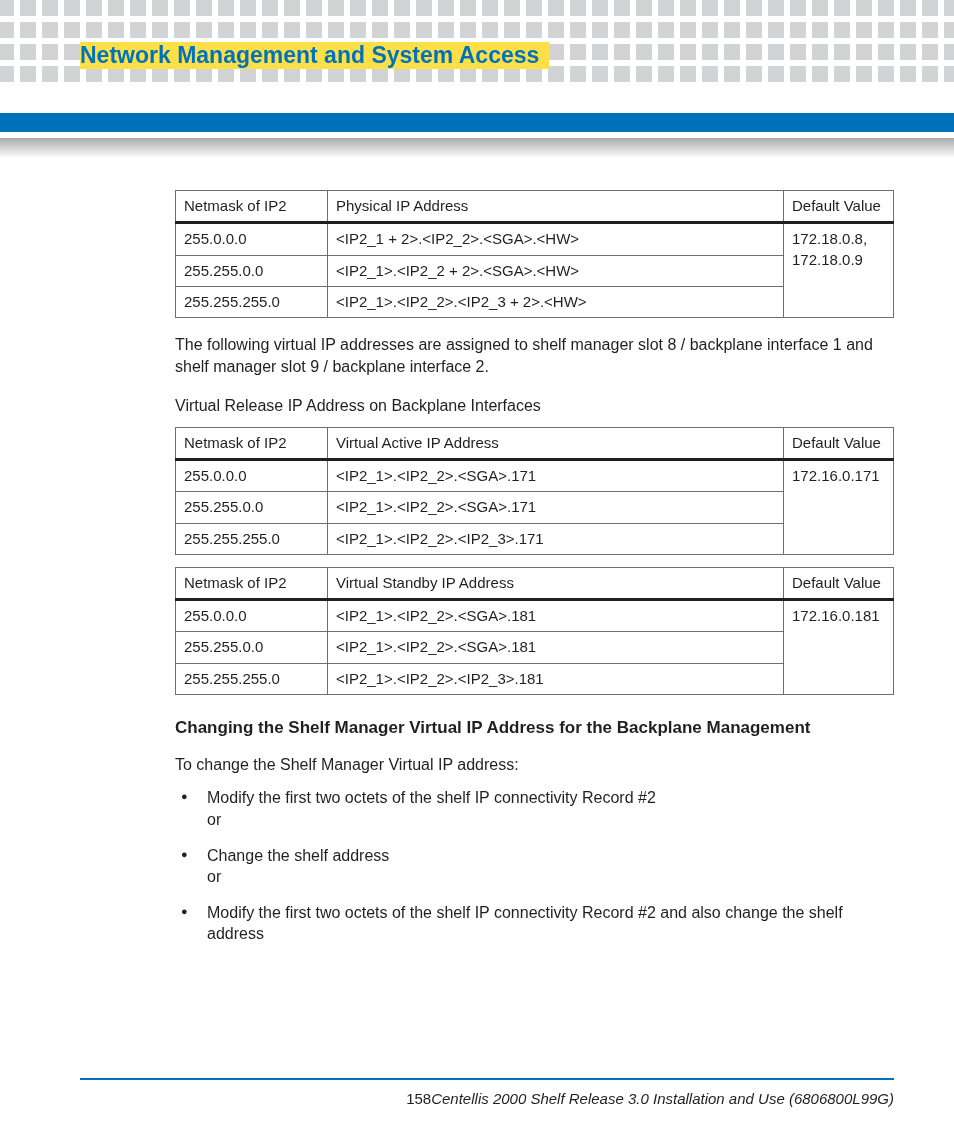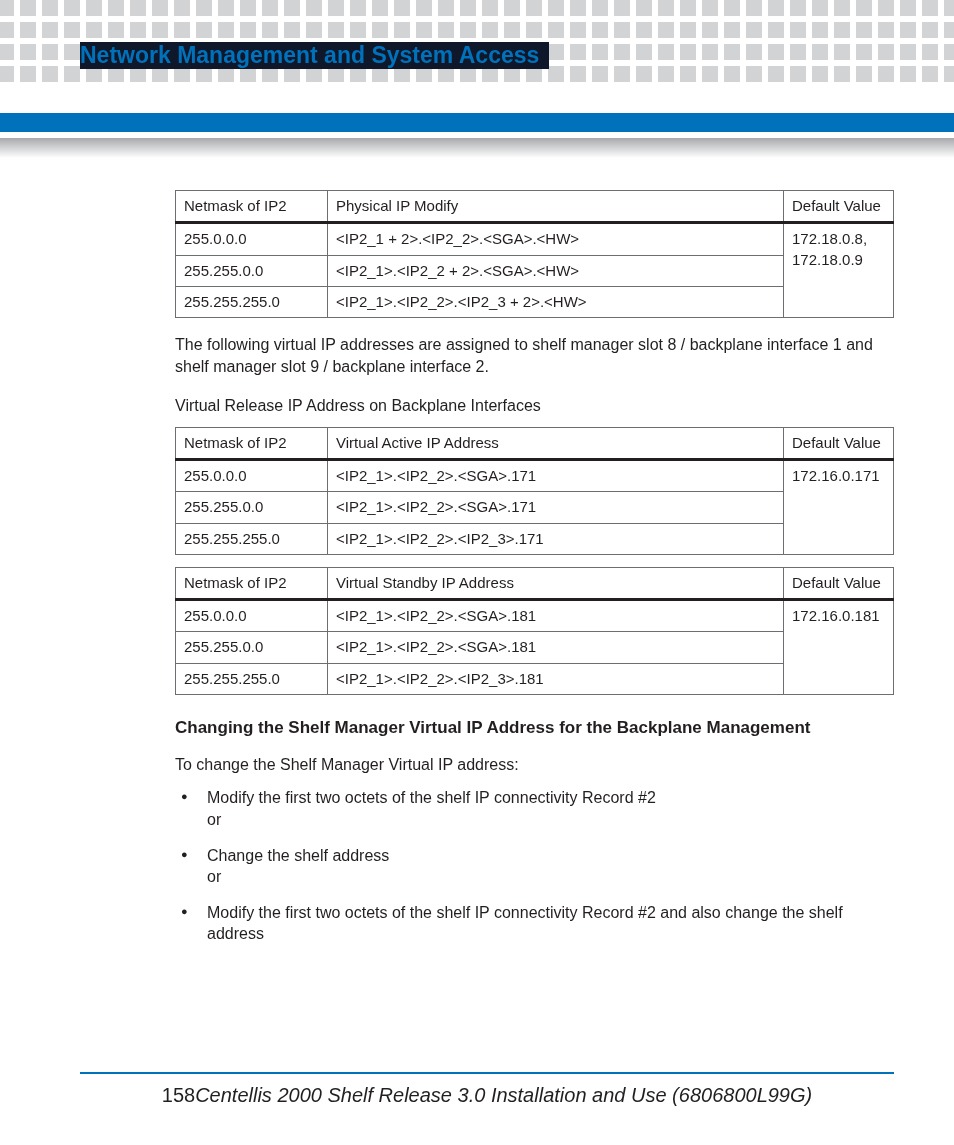--- a/index.html
+++ b/index.html
@@ -29,21 +29,21 @@
     background: #d1d3d4;
     flex-shrink: 0;
   }
   .header-title {
     position: absolute;
     top: 42px;
     left: 80px;
     font-size: 23px;
     font-weight: 700;
     color: #0072bc;
-    background: #0f172a;
+    background: #fde047;
     padding: 0 10px 0 0;
     z-index: 2;
   }
   .blue-bar {
     position: absolute;
     top: 113px;
     left: 0; right: 0;
     height: 19px;
     background: #0072bc;
   }
@@ -116,23 +116,23 @@
     top: 2px;
     font-size: 11px;
   }
   .footer {
     position: absolute;
     bottom: 38px;
     left: 80px;
     right: 60px;
     border-top: 2px solid #0072bc;
     padding-top: 10px;
-    font-size: 20px;
+    font-size: 15px;
     display: flex;
-    justify-content: center;
+    justify-content: flex-end;
   }
   .footer-right { font-style: italic; }
 </style>
 </head>
 <body>
 
 <div class="header-decor">
   <div class="sq-row">
       <div class="sq"></div>
       <div class="sq"></div>
@@ -322,21 +322,21 @@
 <div class="header-title">Network Management and System Access</div>
 <div class="blue-bar"></div>
 <div class="gradient-bar"></div>
 
 <div class="content">
 
   <table class="data">
     <thead>
         <tr>
       <th class="col-netmask">Netmask of IP2</th>
-      <th class="col-addr">Physical IP Modify</th>
+      <th class="col-addr">Physical IP Address</th>
       <th class="col-default">Default Value</th>
     </tr>
       </thead>
     <tbody>
       <tr>
         <td>255.0.0.0</td>
         <td>&lt;IP2_1 + 2&gt;.&lt;IP2_2&gt;.&lt;SGA&gt;.&lt;HW&gt;</td>
         <td rowspan="3">172.18.0.8, 172.18.0.9</td>
       </tr>
       <tr>

